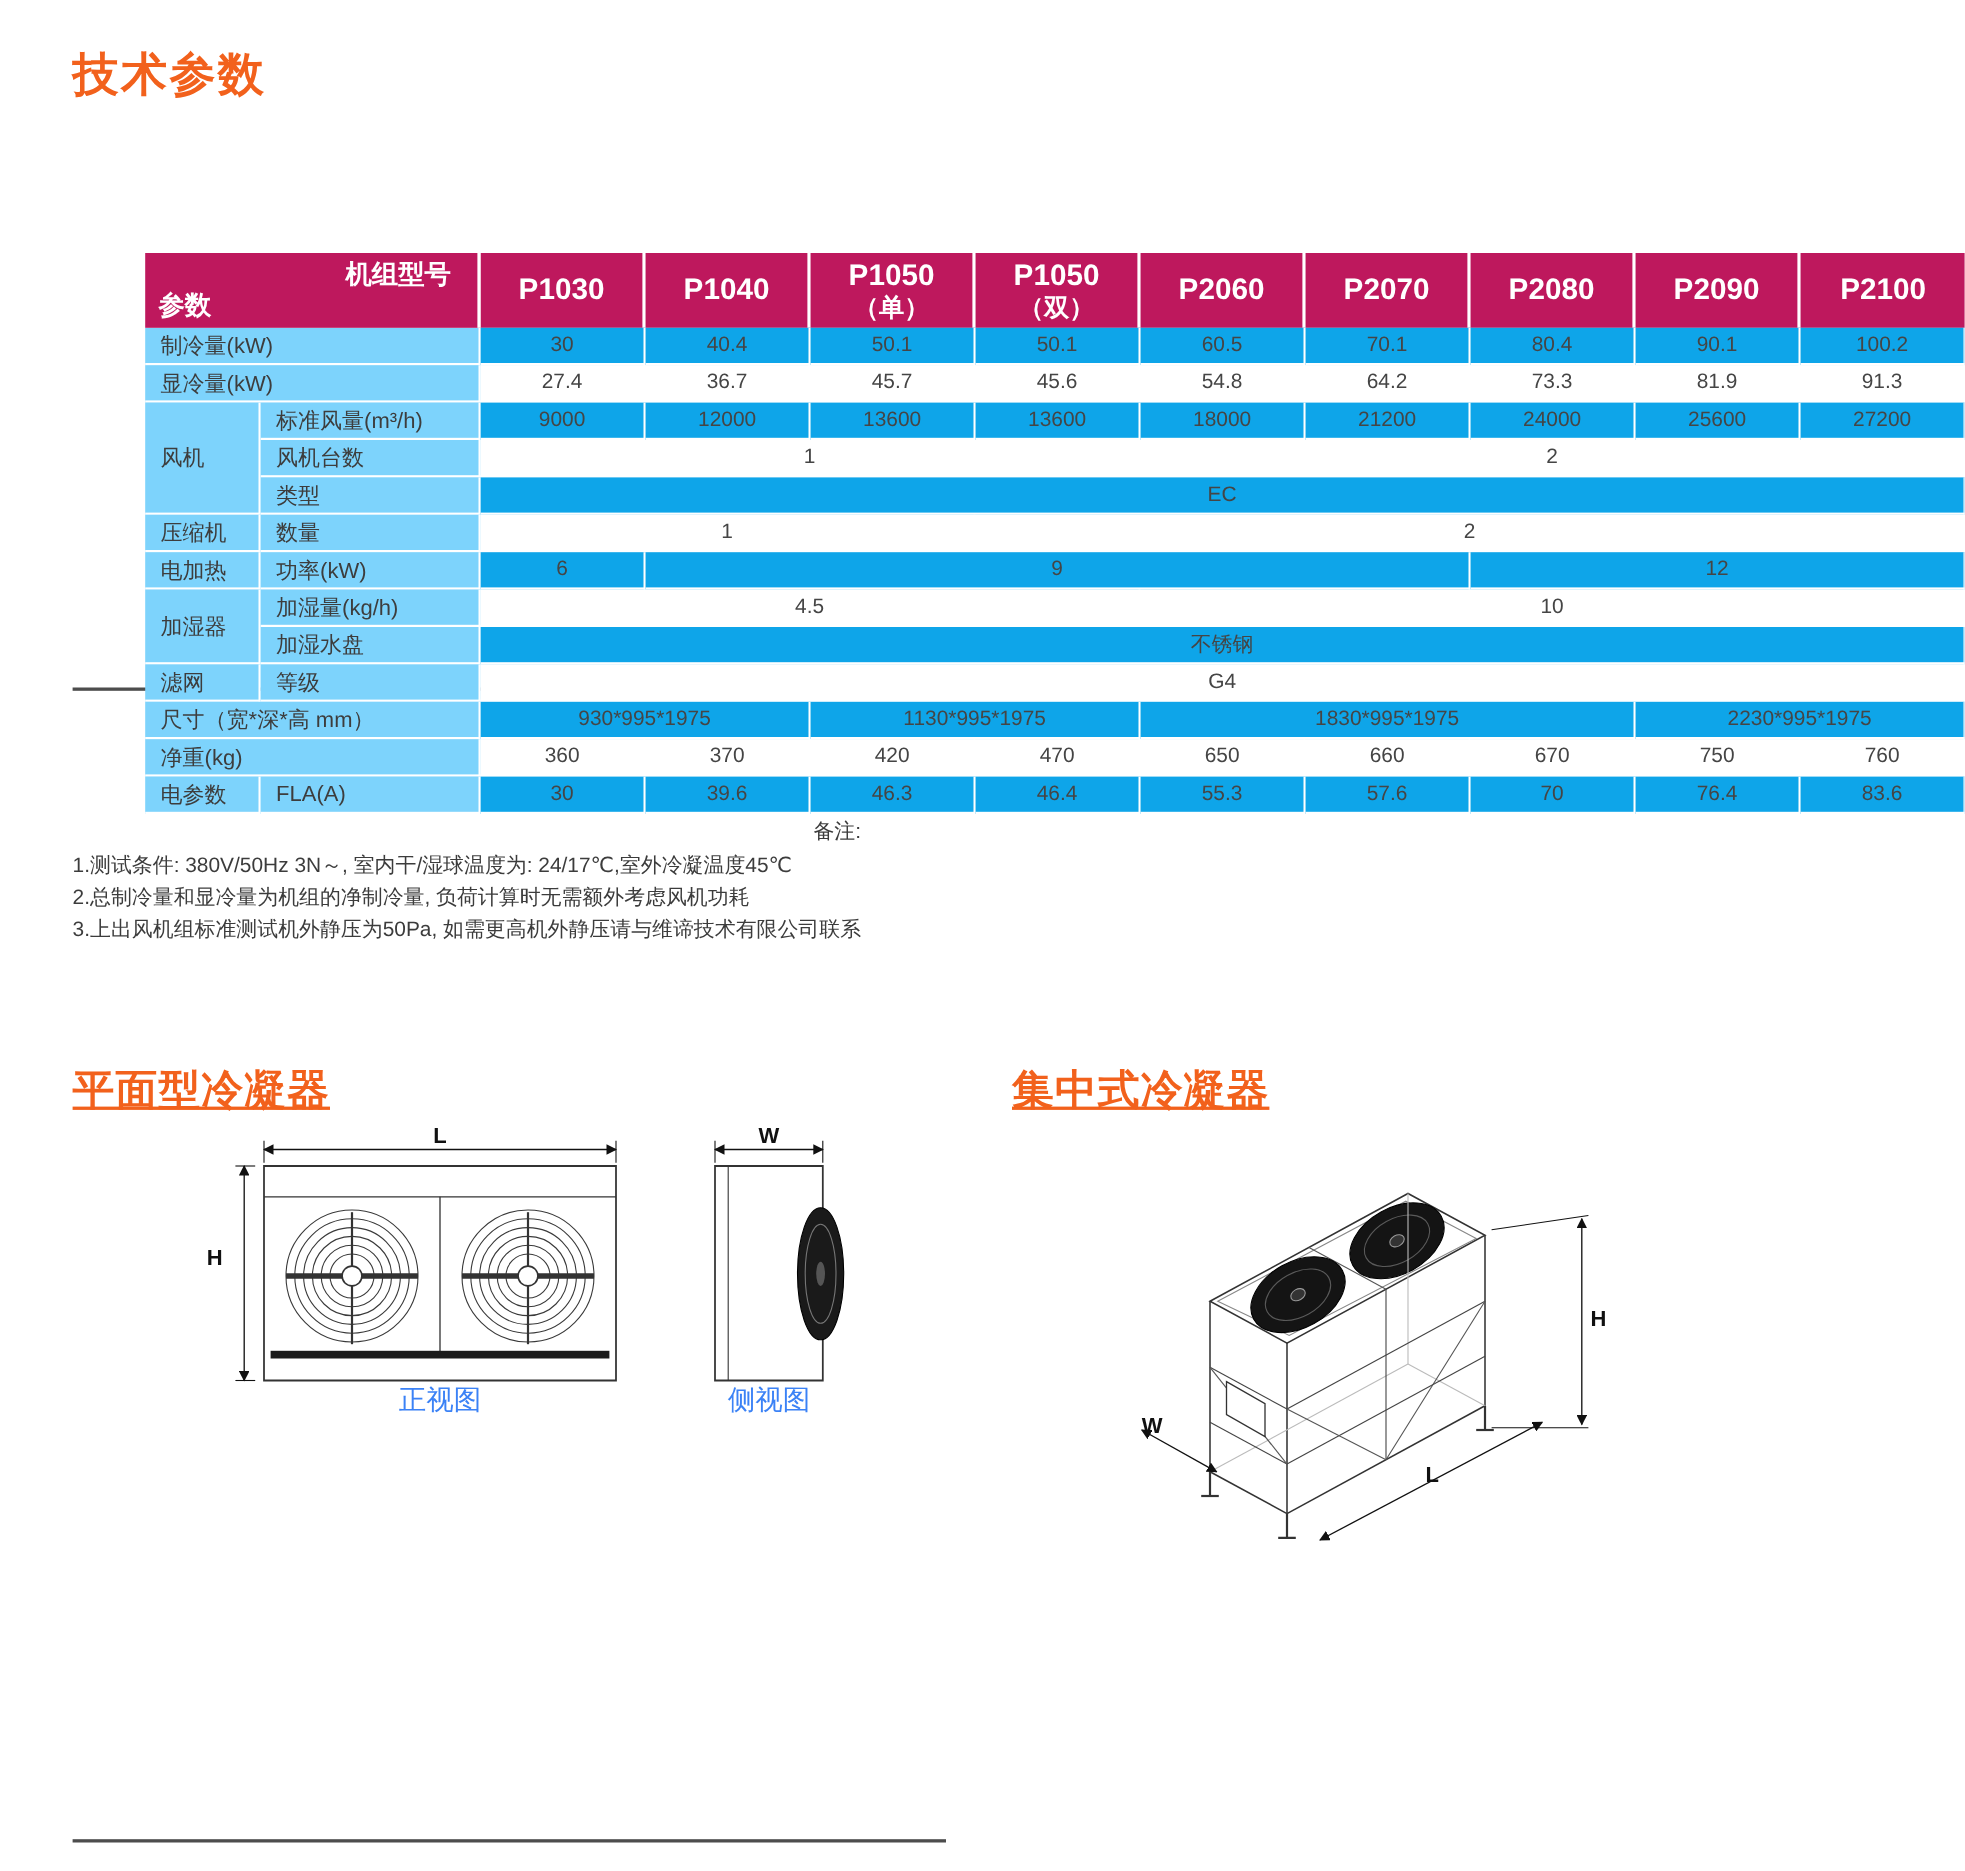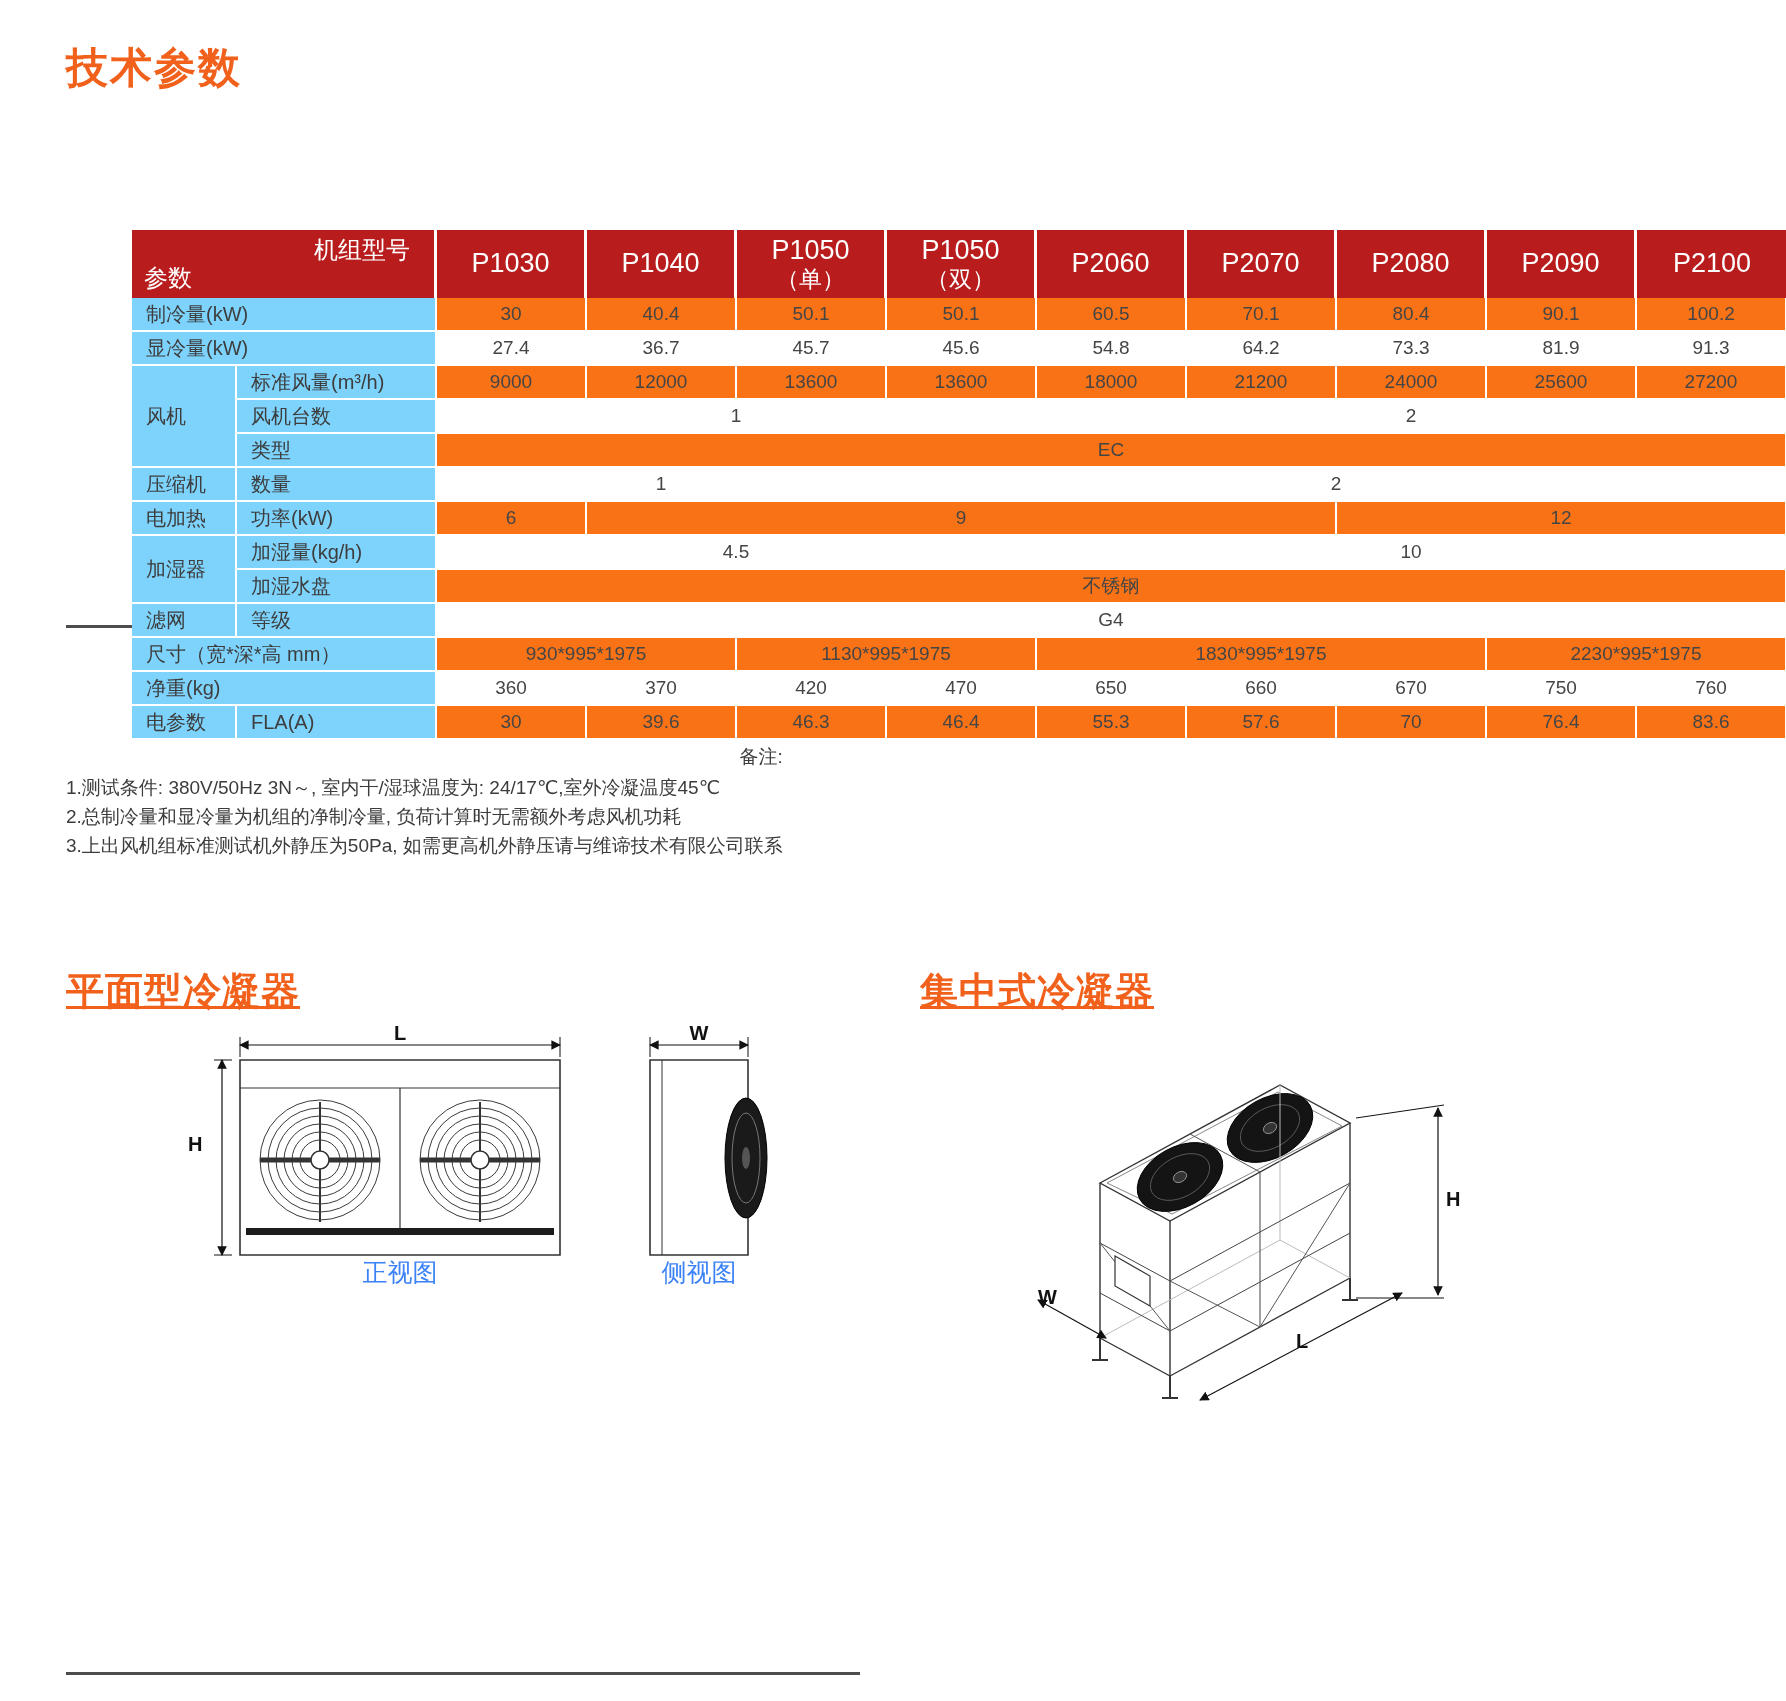--- a/index.html
+++ b/index.html
@@ -5,26 +5,26 @@
   html,body{margin:0;padding:0;background:#fff;}
   body{width:1786px;height:1701px;position:relative;overflow:hidden;
        font-family:"Liberation Sans","DejaVu Sans",sans-serif;color:#404040;}
   .abs{position:absolute;}
   h1.pagetitle{position:absolute;left:66px;top:40px;margin:0;font-size:42px;font-weight:bold;color:#F2611C;letter-spacing:2px;text-align:center;}
   h2.sectitle{position:absolute;margin:0;font-size:38px;font-weight:bold;color:#F2611C;letter-spacing:1px;text-decoration:underline;}
 
   
   .mt{position:absolute;left:66px;top:115px;width:1655px;border-collapse:separate;border-spacing:0;table-layout:fixed;}
   .mtwrap{position:absolute;left:66px;top:115px;width:1655px;height:510px;border-bottom:3px solid #4d4d4d;}
-  .mt th{background:#b91c1c;color:#fff;font-weight:normal;font-size:27px;text-align:center;
+  .mt th{background:#be185d;color:#fff;font-weight:bold;font-size:27px;text-align:center;
          border-right:3px solid #fff;vertical-align:middle;padding:0;line-height:1.15;}
   .mt th:last-child{border-right:none;}
   .mt td{border-right:2px solid #fff;border-bottom:2px solid #fff;text-align:center;
          font-size:19px;color:#454545;padding:0;vertical-align:middle;background:#fff;}
-  .mt tr.alt td.d{background:#f97316;}
+  .mt tr.alt td.d{background:#0ea5e9;}
   .mt td.g,.mt td.l{background:#7dd3fc;text-align:left;padding-left:14px;font-size:20px;color:#3d3d3d;}
   .mt tr{height:34px;}
   .mt tr.hd{height:68px;}
   .corner{position:relative;background:
       linear-gradient(to bottom right, rgba(0,0,0,0) calc(50% - 1px), #fff calc(50% - 1px), #fff calc(50% + 1px), rgba(0,0,0,0) calc(50% + 1px)),
       #F0662A;}
   .corner .ct{position:absolute;top:6px;right:24px;font-size:24px;}
   .corner .cb{position:absolute;bottom:6px;left:12px;font-size:24px;}
   .msub{font-size:23px;}
   .msub:empty{display:none;}

